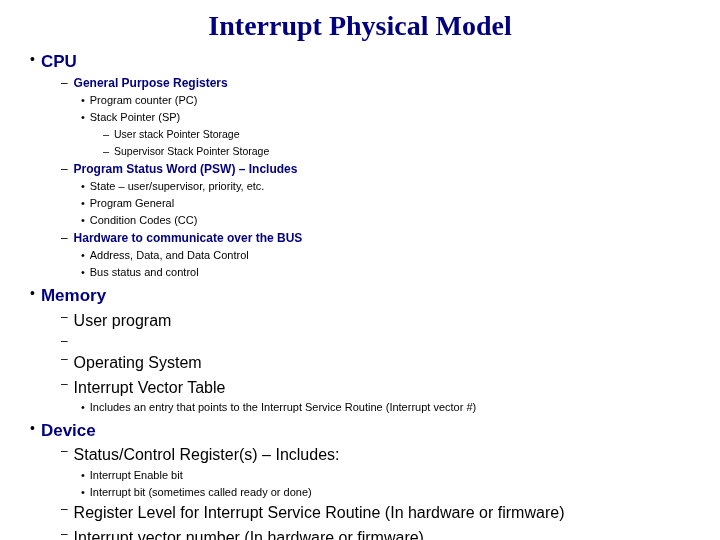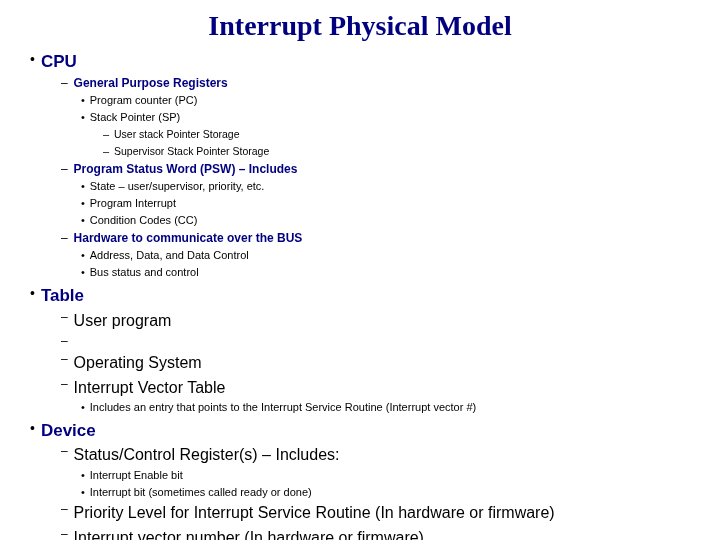--- a/index.html
+++ b/index.html
@@ -146,21 +146,21 @@
             <span class="dash">–</span>
             <span class="level2-label">Program Status Word (PSW) – Includes</span>
           </div>
           <div class="level3-block">
             <div class="level3">
               <span class="bullet3">•</span>
               <span class="level3-text">State – user/supervisor, priority, etc.</span>
             </div>
             <div class="level3">
               <span class="bullet3">•</span>
-              <span class="level3-text">Program Interrupt</span>
+              <span class="level3-text">Program General</span>
             </div>
             <div class="level3">
               <span class="bullet3">•</span>
               <span class="level3-text">Condition Codes (CC)</span>
             </div>
           </div>
         </div>
 
         
         <div class="level2-block">
@@ -179,21 +179,21 @@
             </div>
           </div>
         </div>
 
       </div>
     </div>
 
     <div class="level1 mb2">
       <span class="bullet1">•</span>
       <div>
-        <span class="level1-label">Table</span>
+        <span class="level1-label">Memory</span>
         <div class="level2-block">
           <div class="level2">
             <span class="dash">–</span>
             <span class="level2-text">User program</span>
           </div>
           <div class="level2">
             <span class="dash">–</span>
           </div>
           <div class="level2">
             <span class="dash">–</span>
@@ -229,21 +229,21 @@
               <span class="level3-text">Interrupt Enable bit</span>
             </div>
             <div class="level3">
               <span class="bullet3">•</span>
               <span class="level3-text">Interrupt bit (sometimes called ready or done)</span>
             </div>
           </div>
 
           <div class="level2">
             <span class="dash">–</span>
-            <span class="level2-text">Priority Level for Interrupt Service Routine (In hardware or firmware)</span>
+            <span class="level2-text">Register Level for Interrupt Service Routine (In hardware or firmware)</span>
           </div>
 
           <div class="level2">
             <span class="dash">–</span>
             <span class="level2-text">Interrupt vector number (In hardware or firmware)</span>
           </div>
 
           <div class="level2">
             <span class="dash">–</span>
           </div>

